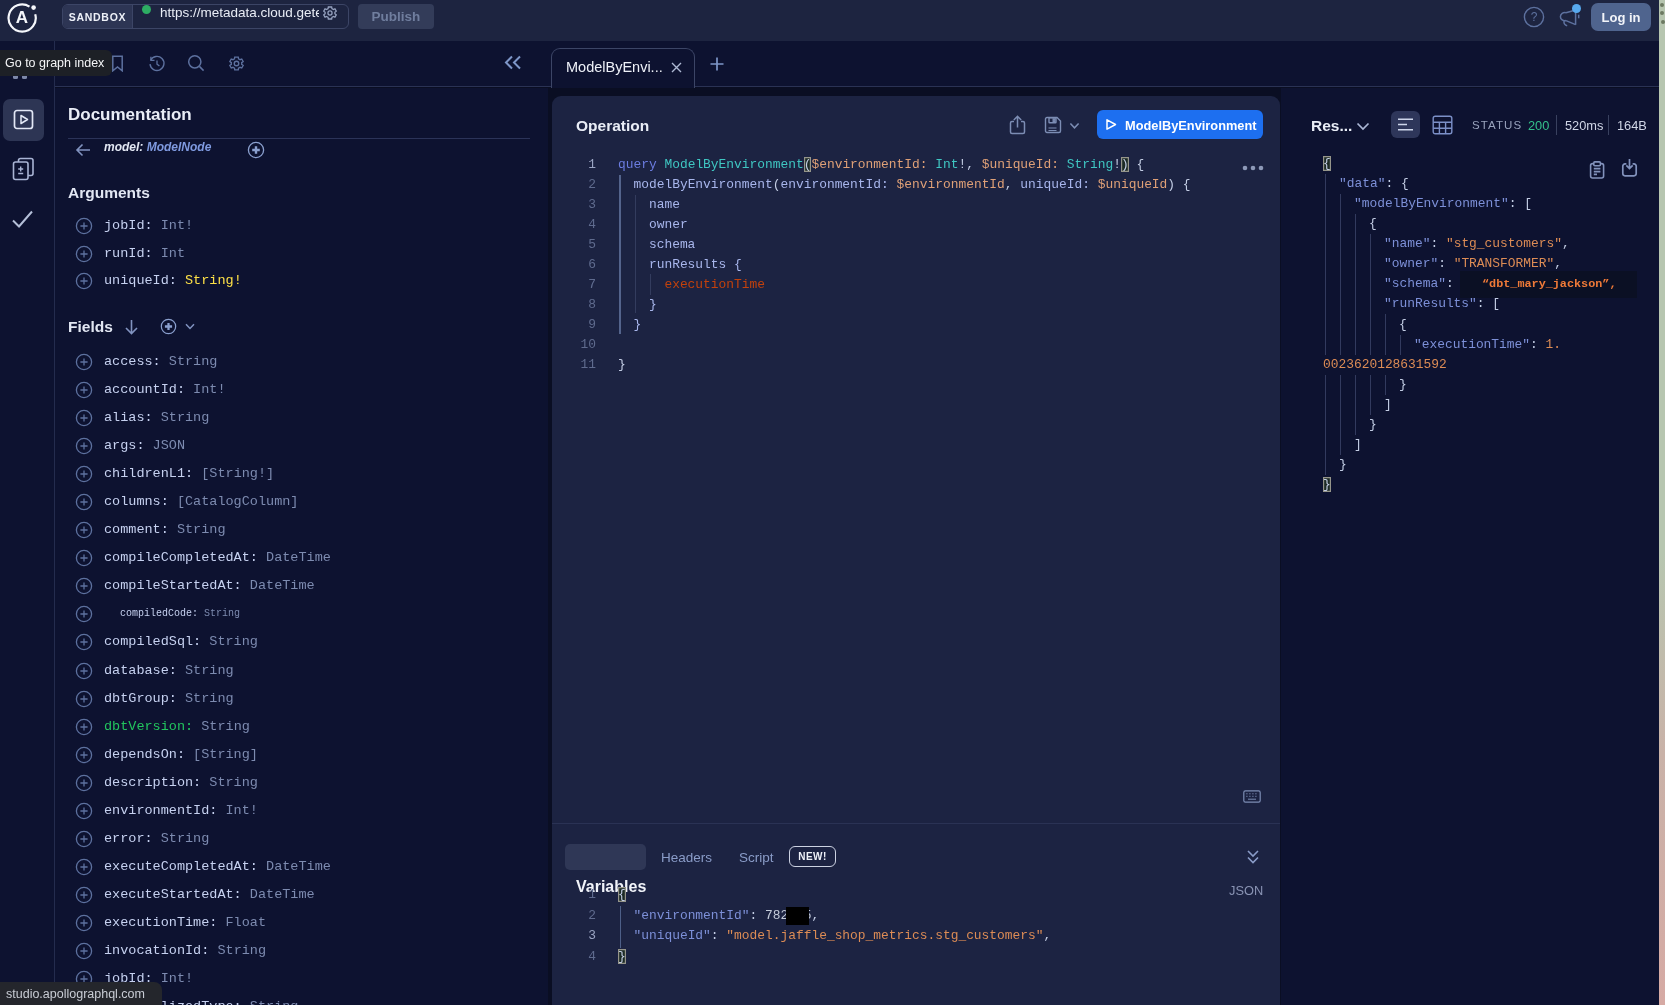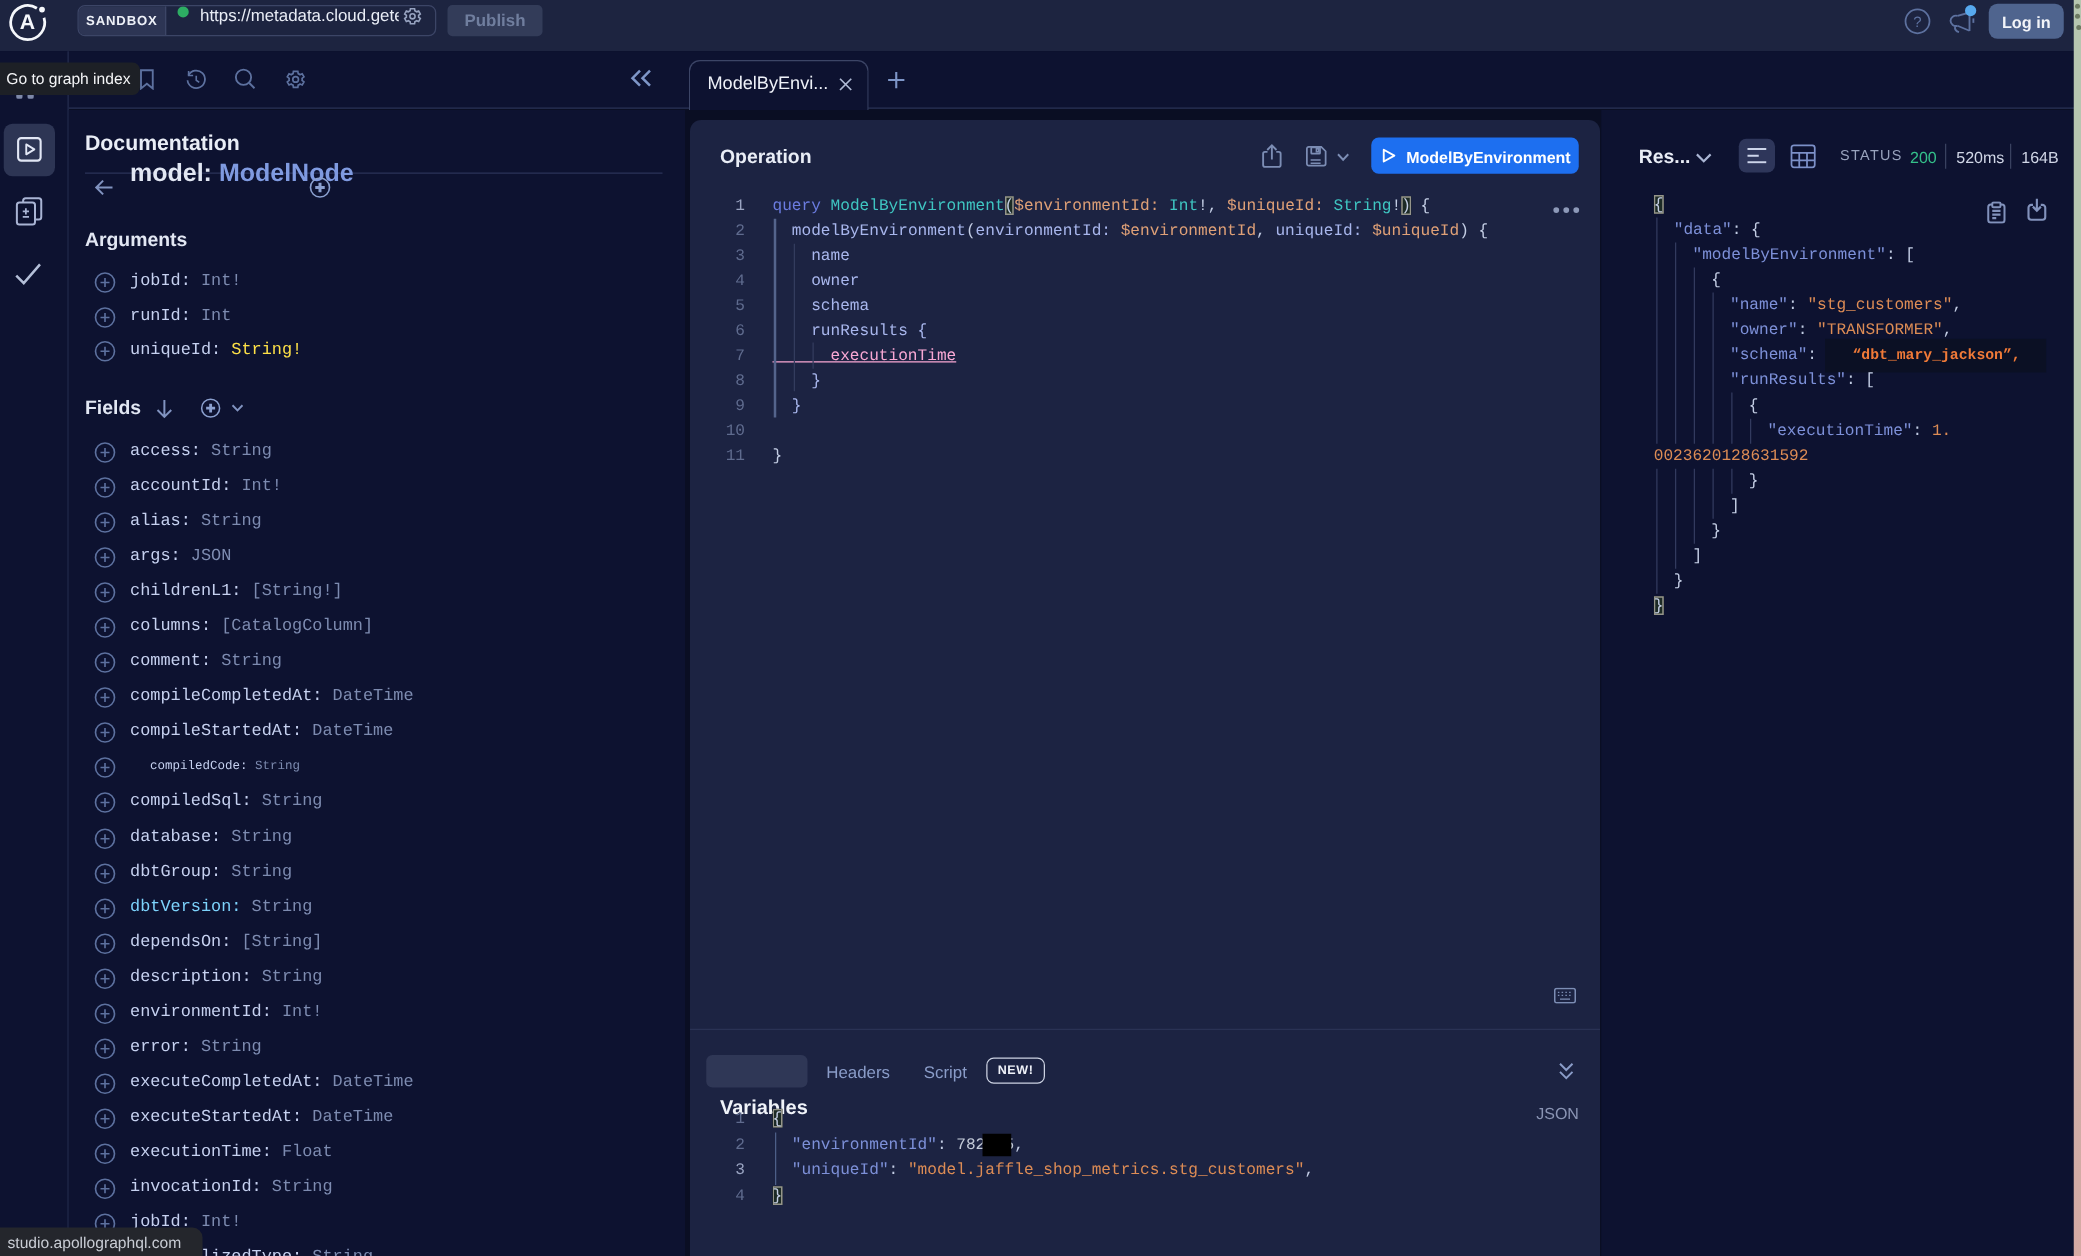--- a/index.html
+++ b/index.html
@@ -117,21 +117,21 @@
 </div>
 
 <div class="abs dark-bg" style="left:55px; top:88px; width:493px; height:917px;"></div>
 <div id="docpanel">
   <div class="row" style="left:68px; top:105px; color:#e9edf6; font-size:17px; font-weight:bold;">Documentation</div>
   <div class="abs" style="left:68px; top:138px; width:462px; height:1px; background:#2b3358;"></div>
 
   <svg class="abs" style="left:75px; top:143px;" width="16" height="14" viewBox="0 0 16 14" fill="none" stroke="#8193c0" stroke-width="1.6">
     <path d="M7.5 1.5 L2 7 L7.5 12.5 M2 7 H15"></path>
   </svg>
-  <div class="row" style="left:104px; top:128px; font-size:20px; font-weight:bold;"><span style="color:#e2e7f3;">model:</span> <span style="color:#7f9ae0;">ModelNode</span></div>
+  <div class="row" style="left:104px; top:140px; font-size:12px; font-weight:bold;font-style:italic;"><span style="color:#e2e7f3;">model:</span> <span style="color:#7f9ae0;">ModelNode</span></div>
   <svg class="abs" style="left:247px; top:141px;" width="18" height="18" viewBox="0 0 18 18" fill="none" stroke="#8ba0cf">
     <circle cx="9" cy="9" r="7.6" stroke-width="1.3"></circle>
     <path d="M9 5.2 V12.8 M5.2 9 H12.8" stroke-width="2.4"></path>
   </svg>
 
   <div class="row" style="left:68px; top:184px; color:#e2e7f3; font-size:15.5px; font-weight:bold;">Arguments</div>
 
   <div class="row" style="left:68px; top:318px; color:#e2e7f3; font-size:15.5px; font-weight:bold;">Fields</div>
   <svg class="abs" style="left:124px; top:319px;" width="15" height="16" viewBox="0 0 15 16" fill="none" stroke="#8193c0" stroke-width="1.6">
     <path d="M7.5 1 V14 M2 9 L7.5 14.5 L13 9"></path>
@@ -223,21 +223,21 @@
       <div class="row mono" style="left:104px; top:662px; font-size:13.5px; line-height:18px;"><span style="color:#c6d1f0;">database:</span><span style="color:#7d8bb0;"> String</span></div>
   <svg class="abs" style="left:75px; top:690px;" width="18" height="18" viewBox="0 0 18 18" fill="none" stroke="#5d719f" stroke-width="1.3">
         <circle cx="9" cy="9" r="7.6"></circle>
         <path d="M9 5.4 V12.6 M5.4 9 H12.6"></path>
       </svg>
       <div class="row mono" style="left:104px; top:690px; font-size:13.5px; line-height:18px;"><span style="color:#c6d1f0;">dbtGroup:</span><span style="color:#7d8bb0;"> String</span></div>
   <svg class="abs" style="left:75px; top:718px;" width="18" height="18" viewBox="0 0 18 18" fill="none" stroke="#5d719f" stroke-width="1.3">
         <circle cx="9" cy="9" r="7.6"></circle>
         <path d="M9 5.4 V12.6 M5.4 9 H12.6"></path>
       </svg>
-      <div class="row mono" style="left:104px; top:718px; font-size:13.5px; line-height:18px;"><span style="color:#7dd3fc;">dbtVersion:</span><span style="color:#7d8bb0;"> String</span></div>
+      <div class="row mono" style="left:104px; top:718px; font-size:13.5px; line-height:18px;"><span style="color:#22c55e;">dbtVersion:</span><span style="color:#7d8bb0;"> String</span></div>
   <svg class="abs" style="left:75px; top:746px;" width="18" height="18" viewBox="0 0 18 18" fill="none" stroke="#5d719f" stroke-width="1.3">
         <circle cx="9" cy="9" r="7.6"></circle>
         <path d="M9 5.4 V12.6 M5.4 9 H12.6"></path>
       </svg>
       <div class="row mono" style="left:104px; top:746px; font-size:13.5px; line-height:18px;"><span style="color:#c6d1f0;">dependsOn:</span><span style="color:#7d8bb0;"> [String]</span></div>
   <svg class="abs" style="left:75px; top:774px;" width="18" height="18" viewBox="0 0 18 18" fill="none" stroke="#5d719f" stroke-width="1.3">
         <circle cx="9" cy="9" r="7.6"></circle>
         <path d="M9 5.4 V12.6 M5.4 9 H12.6"></path>
       </svg>
       <div class="row mono" style="left:104px; top:774px; font-size:13.5px; line-height:18px;"><span style="color:#c6d1f0;">description:</span><span style="color:#7d8bb0;"> String</span></div>
@@ -325,21 +325,21 @@
   <div class="row mono" style="left:556px; top:296px; width:40px; text-align:right; font-size:12.9px; line-height:18px; color:#5f6b8e;">8</div>
   <div class="row mono" style="left:556px; top:316px; width:40px; text-align:right; font-size:12.9px; line-height:18px; color:#5f6b8e;">9</div>
   <div class="row mono" style="left:556px; top:336px; width:40px; text-align:right; font-size:12.9px; line-height:18px; color:#5f6b8e;">10</div>
   <div class="row mono" style="left:556px; top:356px; width:40px; text-align:right; font-size:12.9px; line-height:18px; color:#5f6b8e;">11</div>
   <div class="row mono" style="left:618px; top:156px; font-size:12.9px; line-height:18px;"><span style="color:#6b7ce0;">query</span><span style="color:#c3cde4;"> </span><span style="color:#3fc6c2;">ModelByEnvironment</span><span style="color:#c3cde4;background:#1c2a25; box-shadow:inset 0 0 0 1.2px #95958a;">(</span><span style="color:#dfa077;">$environmentId:</span><span style="color:#c3cde4;"> </span><span style="color:#3fc6c2;">Int</span><span style="color:#c3cde4;">!</span><span style="color:#c3cde4;">, </span><span style="color:#dfa077;">$uniqueId:</span><span style="color:#c3cde4;"> </span><span style="color:#3fc6c2;">String</span><span style="color:#c3cde4;">!</span><span style="color:#c3cde4;background:#1c2a25; box-shadow:inset 0 0 0 1.2px #95958a;">)</span><span style="color:#c3cde4;"> {</span></div>
   <div class="row mono" style="left:618px; top:176px; font-size:12.9px; line-height:18px;"><span style="color:#c3cde4;">  </span><span style="color:#a8b6ec;">modelByEnvironment</span><span style="color:#c3cde4;">(</span><span style="color:#a8b6ec;">environmentId:</span><span style="color:#c3cde4;"> </span><span style="color:#dfa077;">$environmentId</span><span style="color:#c3cde4;">, </span><span style="color:#a8b6ec;">uniqueId:</span><span style="color:#c3cde4;"> </span><span style="color:#dfa077;">$uniqueId</span><span style="color:#c3cde4;">) {</span></div>
   <div class="row mono" style="left:618px; top:196px; font-size:12.9px; line-height:18px;"><span style="color:#a8b6ec;">    name</span></div>
   <div class="row mono" style="left:618px; top:216px; font-size:12.9px; line-height:18px;"><span style="color:#a8b6ec;">    owner</span></div>
   <div class="row mono" style="left:618px; top:236px; font-size:12.9px; line-height:18px;"><span style="color:#a8b6ec;">    schema</span></div>
   <div class="row mono" style="left:618px; top:256px; font-size:12.9px; line-height:18px;"><span style="color:#a8b6ec;">    runResults {</span></div>
-  <div class="row mono" style="left:618px; top:276px; font-size:12.9px; line-height:18px;"><span style="color:#f9a8d4;text-decoration:underline;">      executionTime</span></div>
+  <div class="row mono" style="left:618px; top:276px; font-size:12.9px; line-height:18px;"><span style="color:#c2410c;">      executionTime</span></div>
   <div class="row mono" style="left:618px; top:296px; font-size:12.9px; line-height:18px;"><span style="color:#a8b6ec;">    }</span></div>
   <div class="row mono" style="left:618px; top:316px; font-size:12.9px; line-height:18px;"><span style="color:#a8b6ec;">  }</span></div>
   <div class="row mono" style="left:618px; top:356px; font-size:12.9px; line-height:18px;"><span style="color:#c3cde4;">}</span></div>
   <div class="abs" style="left:619px; top:175px; width:1.5px; height:159px; background:#54648c;"></div>
   <div class="abs" style="left:635px; top:195px; width:1px; height:118px; background:#333c5e;"></div>
   <div class="abs" style="left:650px; top:274px; width:1px; height:21px; background:#333c5e;"></div>
 
   </div>
 
   <svg class="abs" style="left:1243px; top:790px;" width="18" height="13" viewBox="0 0 18 13" fill="none" stroke="#7c8db4" stroke-width="1.2">

